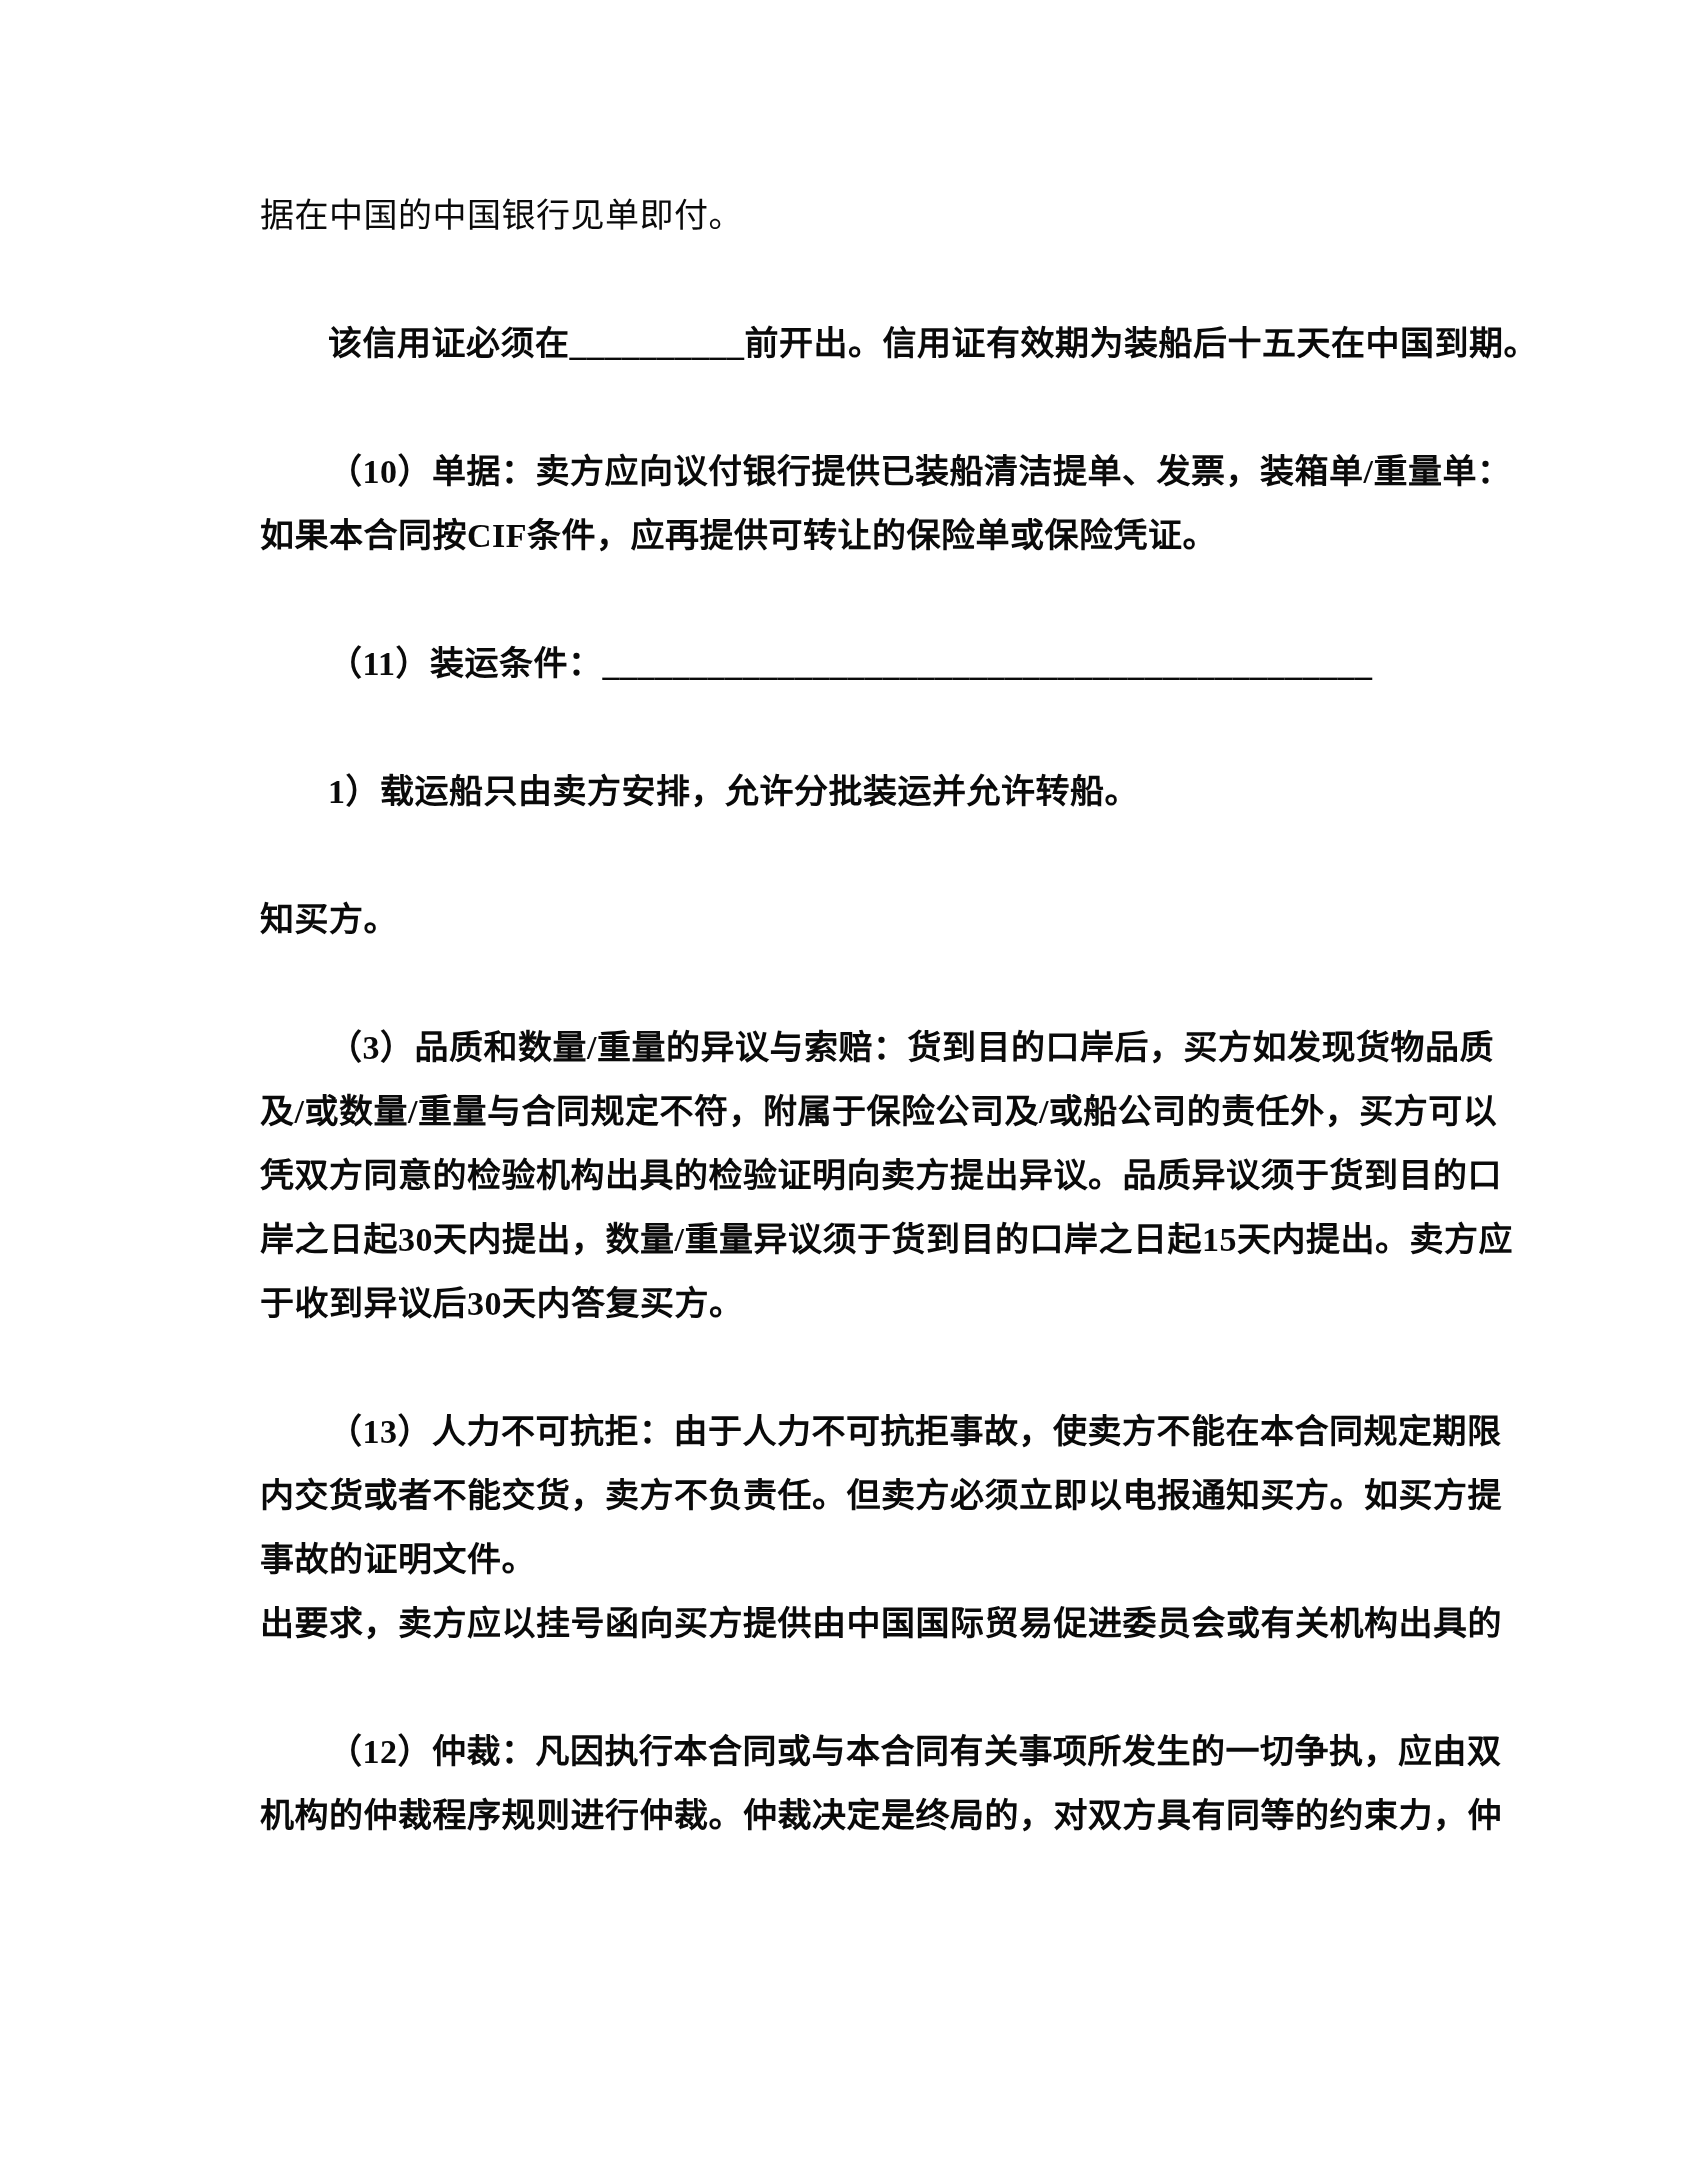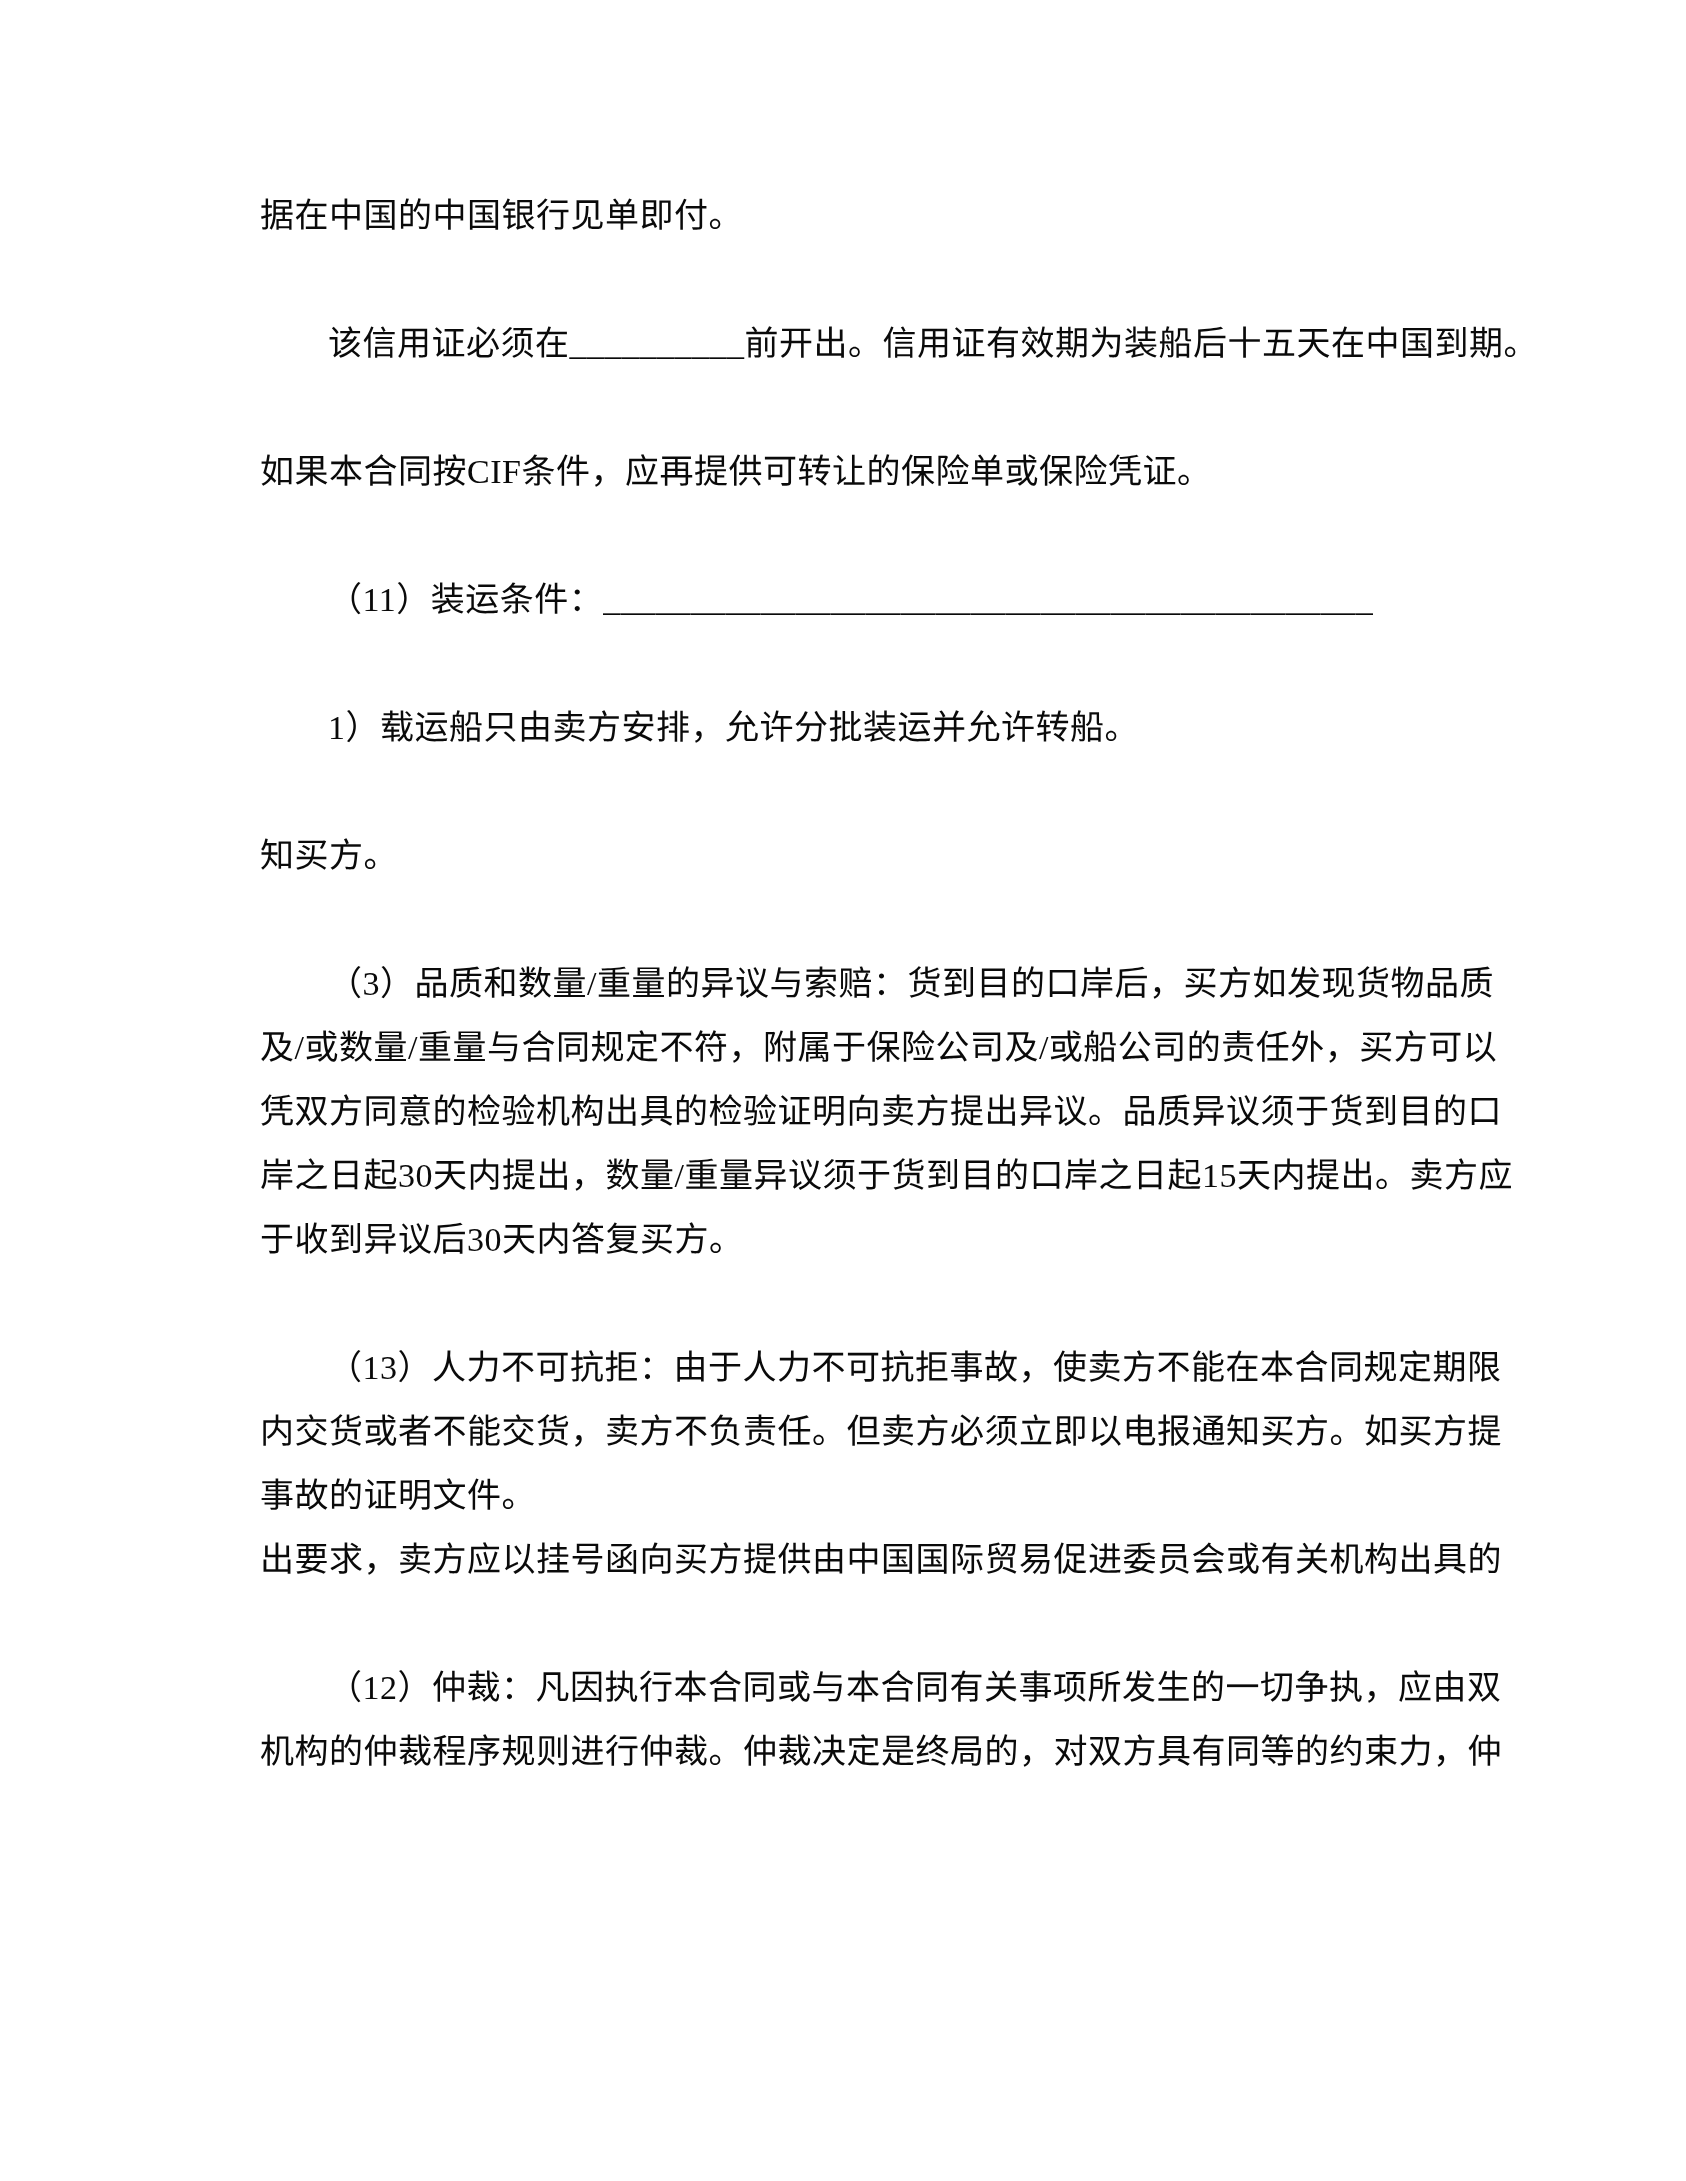--- a/index.html
+++ b/index.html
@@ -21,20 +21,21 @@
     top: 184px;
     left: 251px;
     width: 1286px;
     font-family: "Liberation Serif", "DejaVu Serif", serif;
     font-size: 34px;
     color: #0a0a0a;
     -webkit-font-smoothing: antialiased;
   }
   .paragraph + .paragraph {
     margin-top: 64px; 
+    font-weight: bold;
   }
   .line {
     height: 64px;
     line-height: 64px;
     white-space: pre;
     letter-spacing: 0.5px;
   }
   .line.indent {
     text-indent: 68px; 
   }
@@ -44,20 +45,21 @@
 
 <div class="page" style="background: rgb(255, 255, 255);">
   <div class="doc" id="doc" style="color: rgb(10, 10, 10);">
       <div class="paragraph">
         <div class="line">据在中国的中国银行见单即付。</div>
       </div>
       <div class="paragraph">
         <div class="line indent">该信用证必须在__________前开出。信用证有效期为装船后十五天在中国到期。</div>
       </div>
       <div class="paragraph">
+        <div class="line indent">（10）单据：卖方应向议付银行提供已装船清洁提单、发票，装箱单/重量单：</div>
         <div class="line">如果本合同按CIF条件，应再提供可转让的保险单或保险凭证。</div>
       </div>
       <div class="paragraph">
         <div class="line indent">（11）装运条件：____________________________________________</div>
       </div>
       <div class="paragraph">
         <div class="line indent">1）载运船只由卖方安排，允许分批装运并允许转船。</div>
       </div>
       <div class="paragraph">
         <div class="line">知买方。</div>

